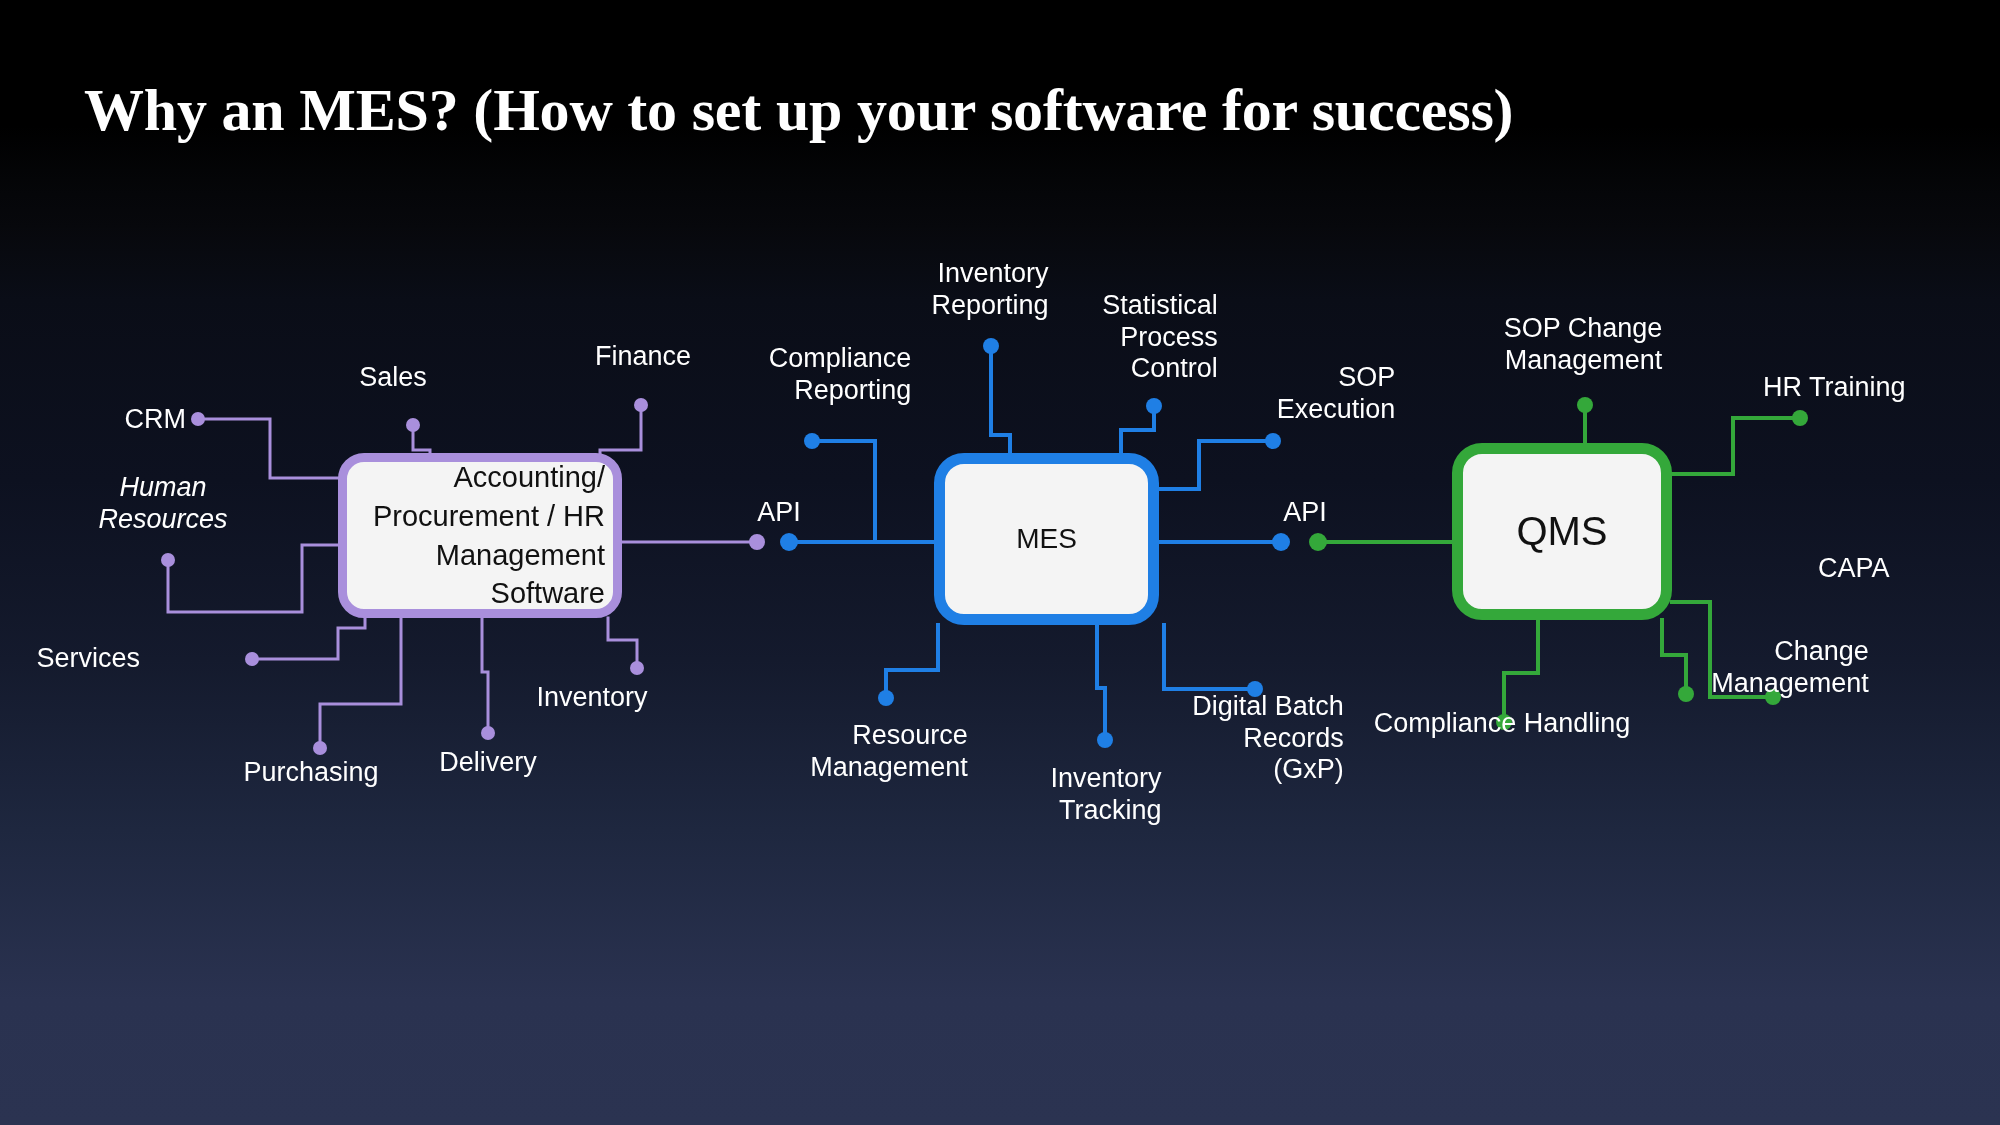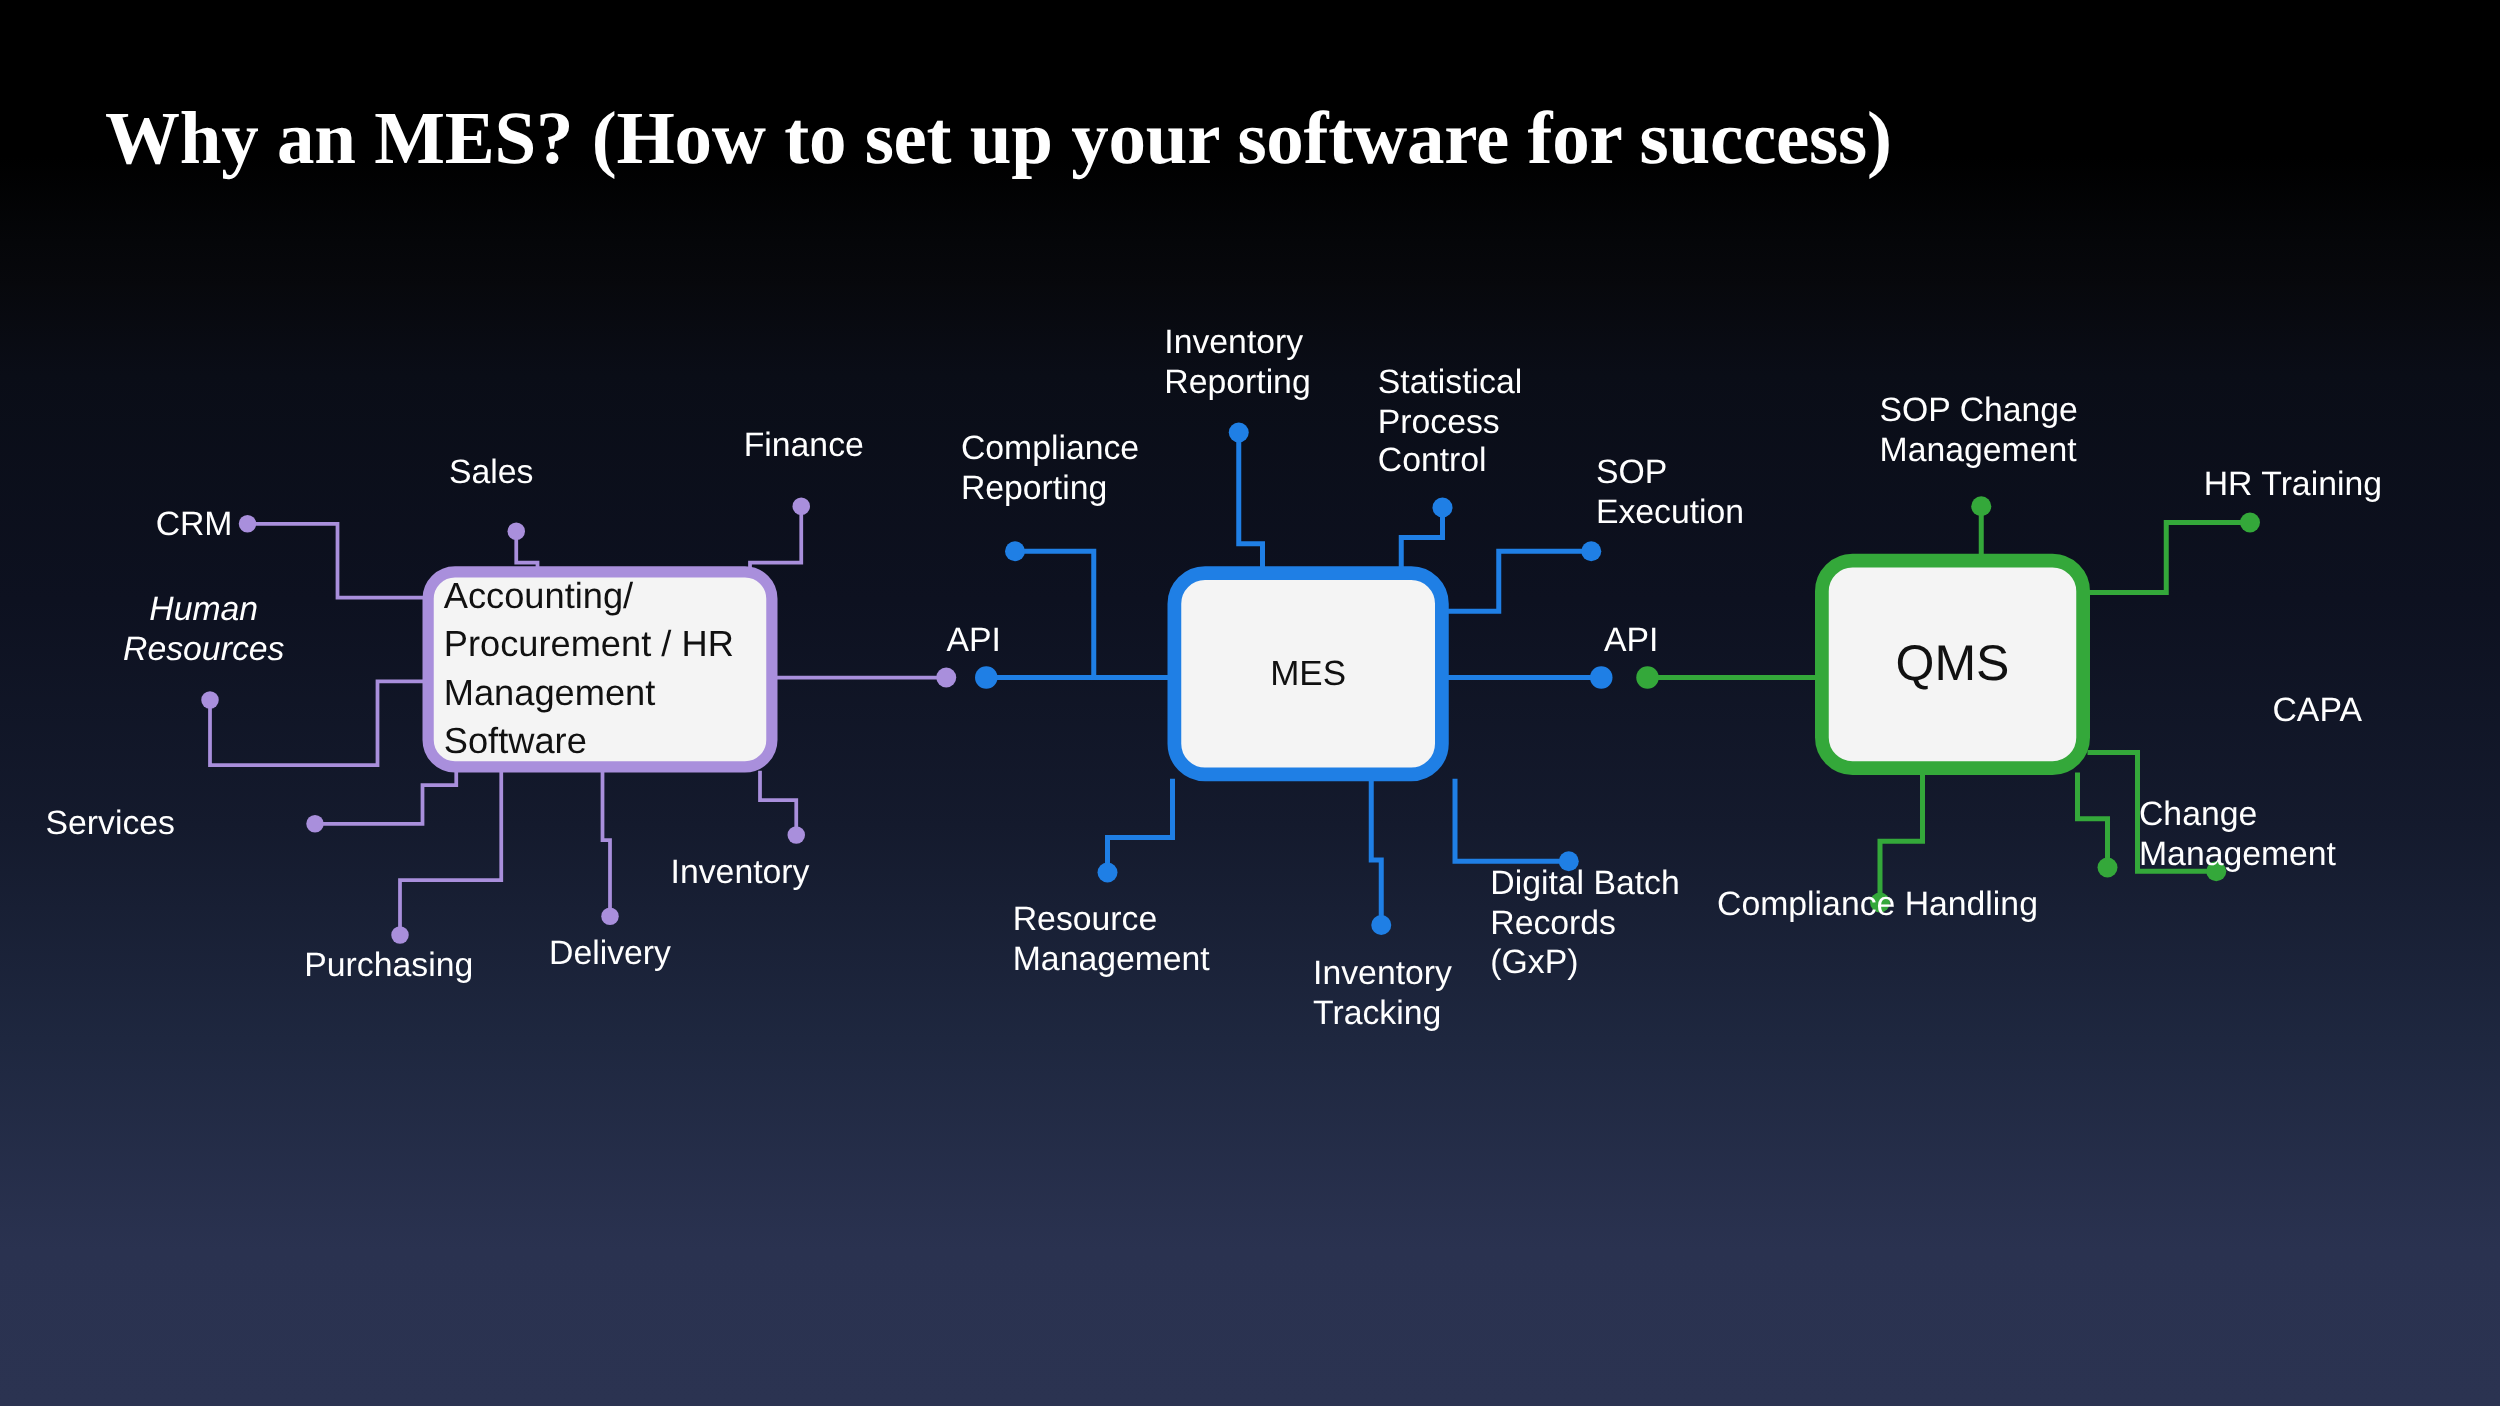--- a/index.html
+++ b/index.html
@@ -58,21 +58,21 @@
     width: 2000px; height: 1125px;
     pointer-events: none;
   }
   .hub {
     position: absolute;
     box-sizing: border-box;
     background: #f4f4f4;
     display: flex;
     align-items: center;
     justify-content: center;
-    text-align: left;
+    text-align: right;
     color: #111111;
     line-height: 1.33;
   }
   .hub-erp {
     left: 338px; top: 453px;
     width: 284px; height: 165px;
     border: 9px solid #a98fdc;
     border-radius: 26px;
     font-size: 29px;
     padding: 4px 8px;
@@ -91,21 +91,21 @@
     border-radius: 30px;
     font-size: 40px;
   }
   .lbl {
     position: absolute;
     color: #ffffff;
     font-size: 27px;
     line-height: 1.17;
     white-space: pre-line;
   }
-  .lbl.c { text-align: left; transform: translateX(-50%); }
+  .lbl.c { text-align: right; transform: translateX(-50%); }
   .lbl.r { text-align: right; transform: translateX(-100%); }
   .lbl.l { text-align: left; }
 </style>
 </head>
 <body>
 
 <div class="stage">
 
   <div class="header-band"></div>
 

